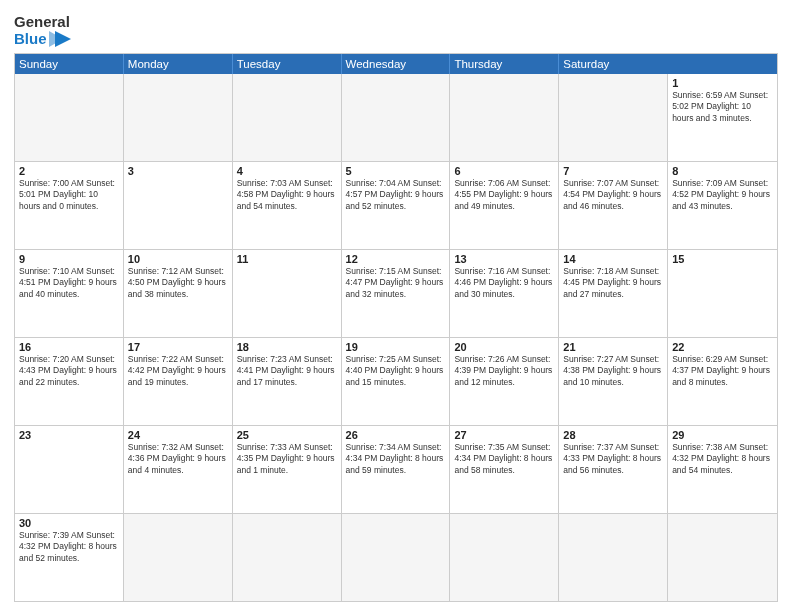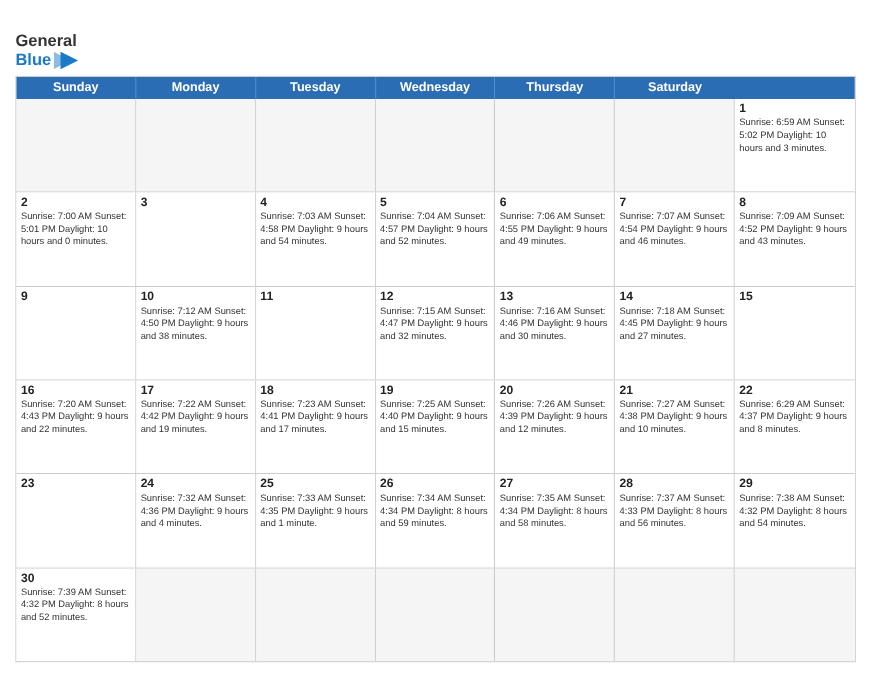--- a/index.html
+++ b/index.html
@@ -20,21 +20,21 @@
     .header {
       display: flex;
       align-items: flex-start;
       justify-content: space-between;
       margin-bottom: 6px;
     }
     .logo {
       display: flex;
       align-items: center;
       gap: 4px;
-      margin-top: 20px;
+      margin-top: 4px;
     }
     .title-block {
       text-align: right;
     }
     .month-title {
       font-size: 32px;
       font-weight: bold;
       color: #222;
       line-height: 1.1;
     }
@@ -49,23 +49,23 @@
       border: 1px solid #ccc;
     }
     .cal-header {
       display: grid;
       grid-template-columns: repeat(7, 1fr);
       background: #2a6db5;
     }
     .cal-header-cell {
       color: #fff;
       font-size: 11.5px;
-      font-weight: bold;
-      padding: 4px 19px;
-      text-align: center;
+      font-weight: normal;
+      padding: 4px 4px;
+      text-align: left;
       border-right: 1px solid #4a8dd5;
     }
     .cal-header-cell:last-child { border-right: none; }
     .cal-body {
       flex: 1;
       display: flex;
       flex-direction: column;
     }
     .cal-row {
       display: grid;
@@ -191,20 +191,24 @@
             <span class="day-num">8</span>
             <div class="day-info">Sunrise: 7:09 AM
 Sunset: 4:52 PM
 Daylight: 9 hours
 and 43 minutes.</div>
           </div>
         </div>
         <div class="cal-row">
           <div class="cal-cell">
             <span class="day-num">9</span>
+            <div class="day-info">Sunrise: 7:10 AM
+Sunset: 4:51 PM
+Daylight: 9 hours
+and 40 minutes.</div>
           </div>
           <div class="cal-cell">
             <span class="day-num">10</span>
             <div class="day-info">Sunrise: 7:12 AM
 Sunset: 4:50 PM
 Daylight: 9 hours
 and 38 minutes.</div>
           </div>
           <div class="cal-cell">
             <span class="day-num">11</span>

